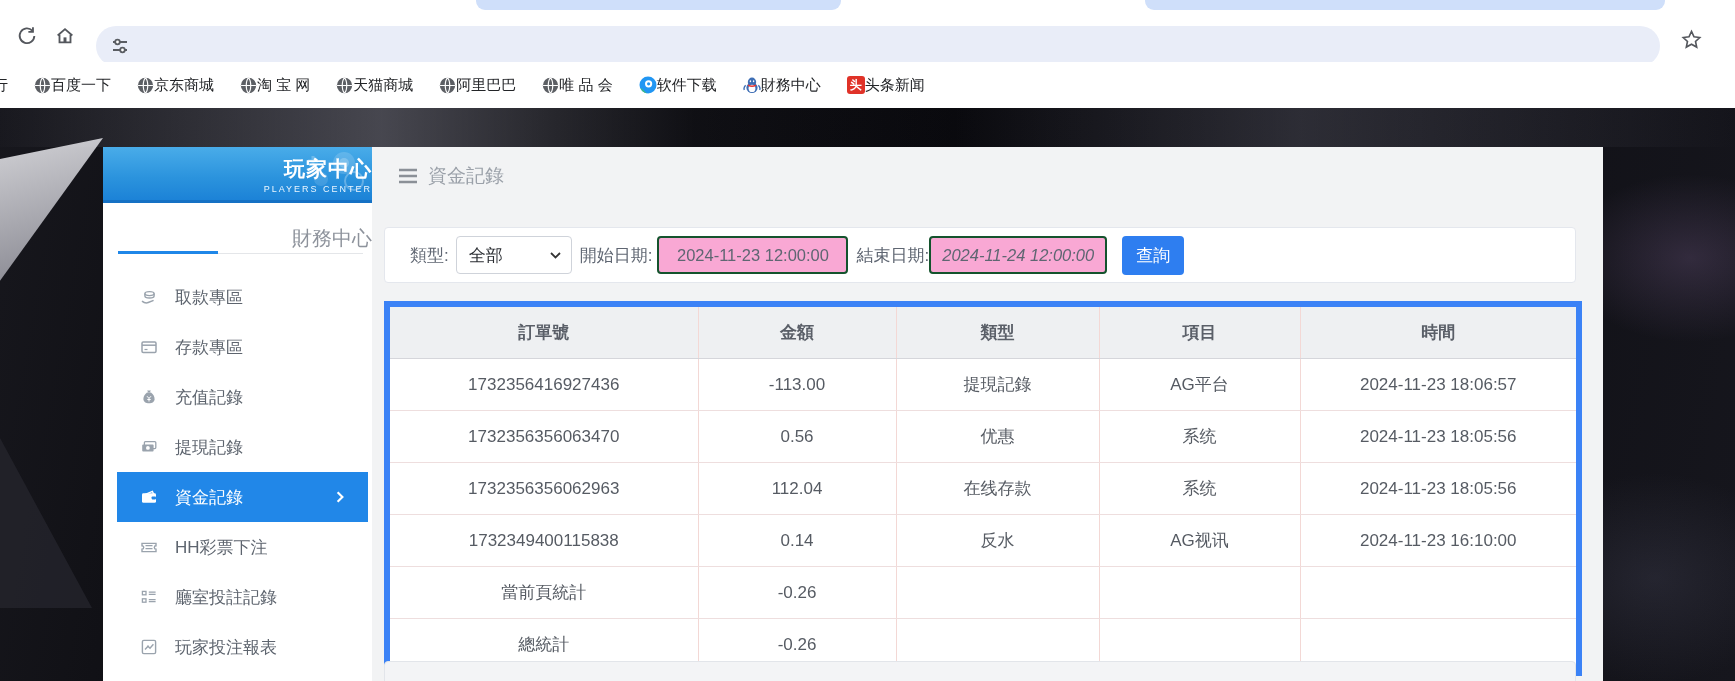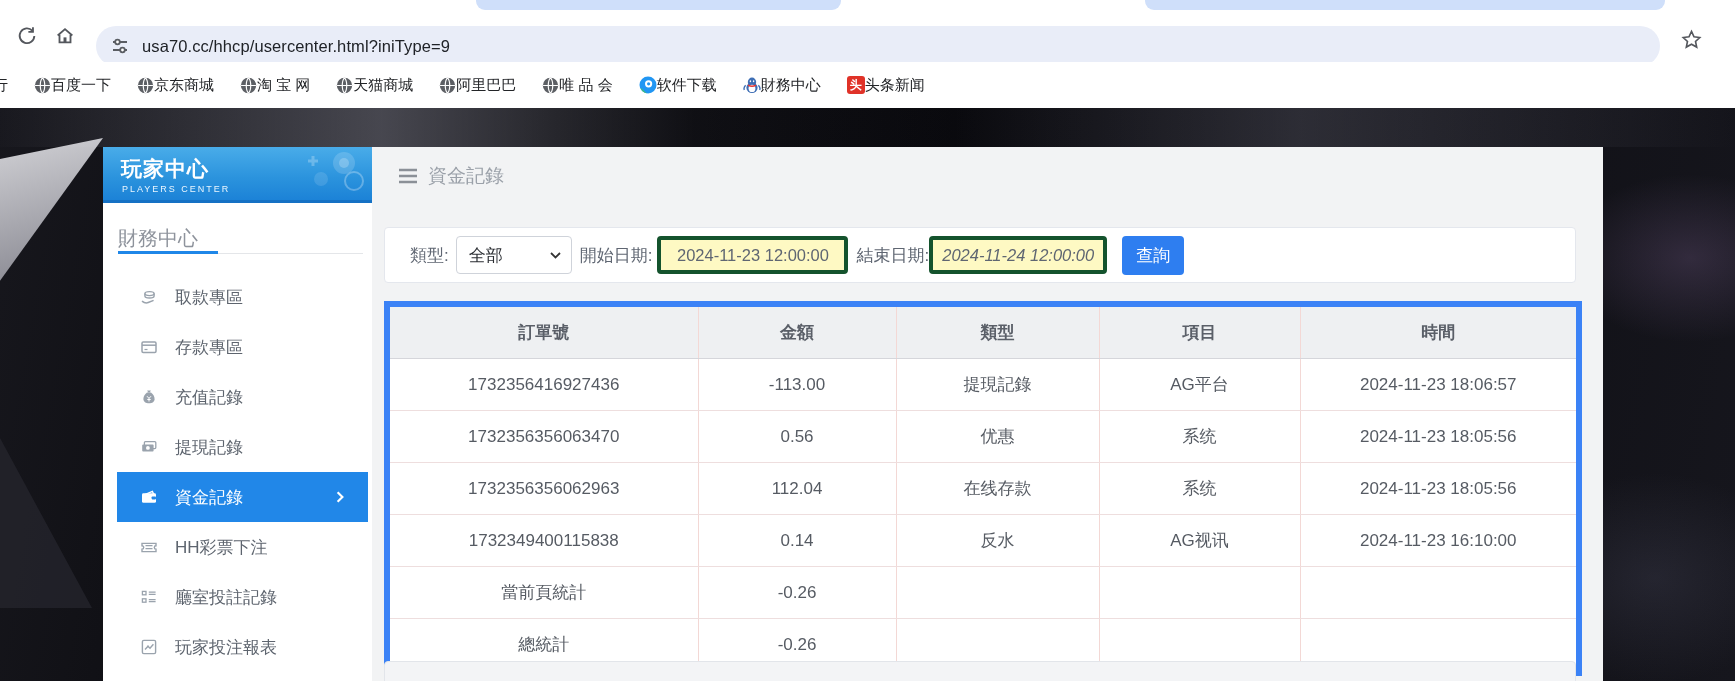--- a/index.html
+++ b/index.html
@@ -44,21 +44,21 @@
     position:absolute;left:0;top:0;width:1735px;height:39px;
     background:linear-gradient(90deg, rgba(40,40,48,.1) 0%, rgba(120,120,132,.55) 22%,
       rgba(40,40,48,.25) 40%, rgba(0,0,0,0) 55%, rgba(95,95,108,.38) 75%, rgba(18,18,24,0) 100%);
   }
   .deco1{position:absolute;left:0;top:30px;width:103px;height:210px;opacity:.9;
     background:linear-gradient(165deg,#e6e6ea 0%,#9d9da6 60%,#55555e 100%);
     clip-path:polygon(0 10%,100% 0,0 68%);}
   .deco2{position:absolute;left:0;top:330px;width:92px;height:170px;opacity:.75;
     background:#26262e;clip-path:polygon(0 100%,0 0,100% 100%);}
   
-  #sidebar{position:absolute;left:103px;top:39px;width:269px;height:534px;background:#fff;}
+  #sidebar{position:absolute;left:103px;top:39px;width:269px;height:534px;background:#fff;text-align:right;}
   #side-header{
     position:relative;height:56px;overflow:hidden;
     background:linear-gradient(180deg,#49ace9 0%,#2b93dd 55%,#1a80d6 100%);
     box-shadow:inset 0 -3px 0 rgba(0,60,130,.22);
   }
   #side-title{color:#fff;font-size:21px;font-weight:bold;letter-spacing:1px;margin:8px 0 0 18px;}
   #side-subtitle{color:#eaf6ff;font-size:9px;letter-spacing:2px;margin:1px 0 0 19px;}
   #side-deco{position:absolute;right:6px;top:2px;}
   #side-section{font-size:20px;color:#8e939c;margin:22px 0 0 15px;}
   .sec-line{position:absolute;left:15px;width:245px;top:106px;height:1px;background:#e4e6e9;}
@@ -81,21 +81,21 @@
     border:1px solid #e4e7ed;border-radius:4px;box-sizing:border-box;
     display:flex;align-items:center;padding-left:25px;
   }
   .flabel{font-size:17px;color:#5f6672;}
   #type-select{
     width:116px;height:38px;border:1px solid #cfd3da;border-radius:4px;margin-left:7px;
     display:flex;align-items:center;justify-content:space-between;
     padding:0 10px 0 12px;box-sizing:border-box;font-size:17px;color:#2b2e33;cursor:pointer;background:#fff;
   }
   .dinput{
-    height:38px;border:4px solid #14532d;border-radius:4px;background:#fef9c3;
+    height:38px;border:2px solid #14532d;border-radius:4px;background:#f9a8d4;
     font-size:16.5px;color:#5f6672;text-align:center;box-sizing:border-box;
     font-family:"Liberation Sans","DejaVu Sans",sans-serif;
   }
   #start-input{width:191px;margin-left:5px;}
   #end-input{width:178px;font-style:italic;}
   .flabel.ml{margin-left:8px;}
   #search-btn{
     width:62px;height:39px;margin-left:15px;background:#2e7ef0;border:none;border-radius:4px;
     color:#fff;font-size:17px;cursor:pointer;font-family:inherit;
   }
@@ -140,21 +140,20 @@
       </svg>
   </div>
   <div id="url-pill">
     <span class="ic">
       <svg width="20" height="20" viewBox="0 0 20 20">
           <path d="M3 6h14 M3 14h14" stroke="#5a5d63" stroke-width="1.8"></path>
           <circle cx="7.5" cy="6" r="2.3" fill="#fff" stroke="#5a5d63" stroke-width="1.8"></circle>
           <circle cx="12.5" cy="14" r="2.3" fill="#fff" stroke="#5a5d63" stroke-width="1.8"></circle>
         </svg>
     </span>
-    <span id="url-text">usa70.cc/hhcp/usercenter.html?iniType=9</span>
   </div>
   <div class="tb-ic" id="star-btn">
     <svg width="23" height="23" viewBox="0 0 24 24">
         <path d="M12 3.6 l2.6 5.6 6 .7 -4.4 4.1 1.2 5.9 -5.4-3 -5.4 3 1.2-5.9 L3.4 9.9 l6-.7z" fill="none" stroke="#54575d" stroke-width="1.7"></path>
       </svg>
   </div>
 </div>
 
 <div id="bookmarks">
   <span id="bm-partial">行</span>

